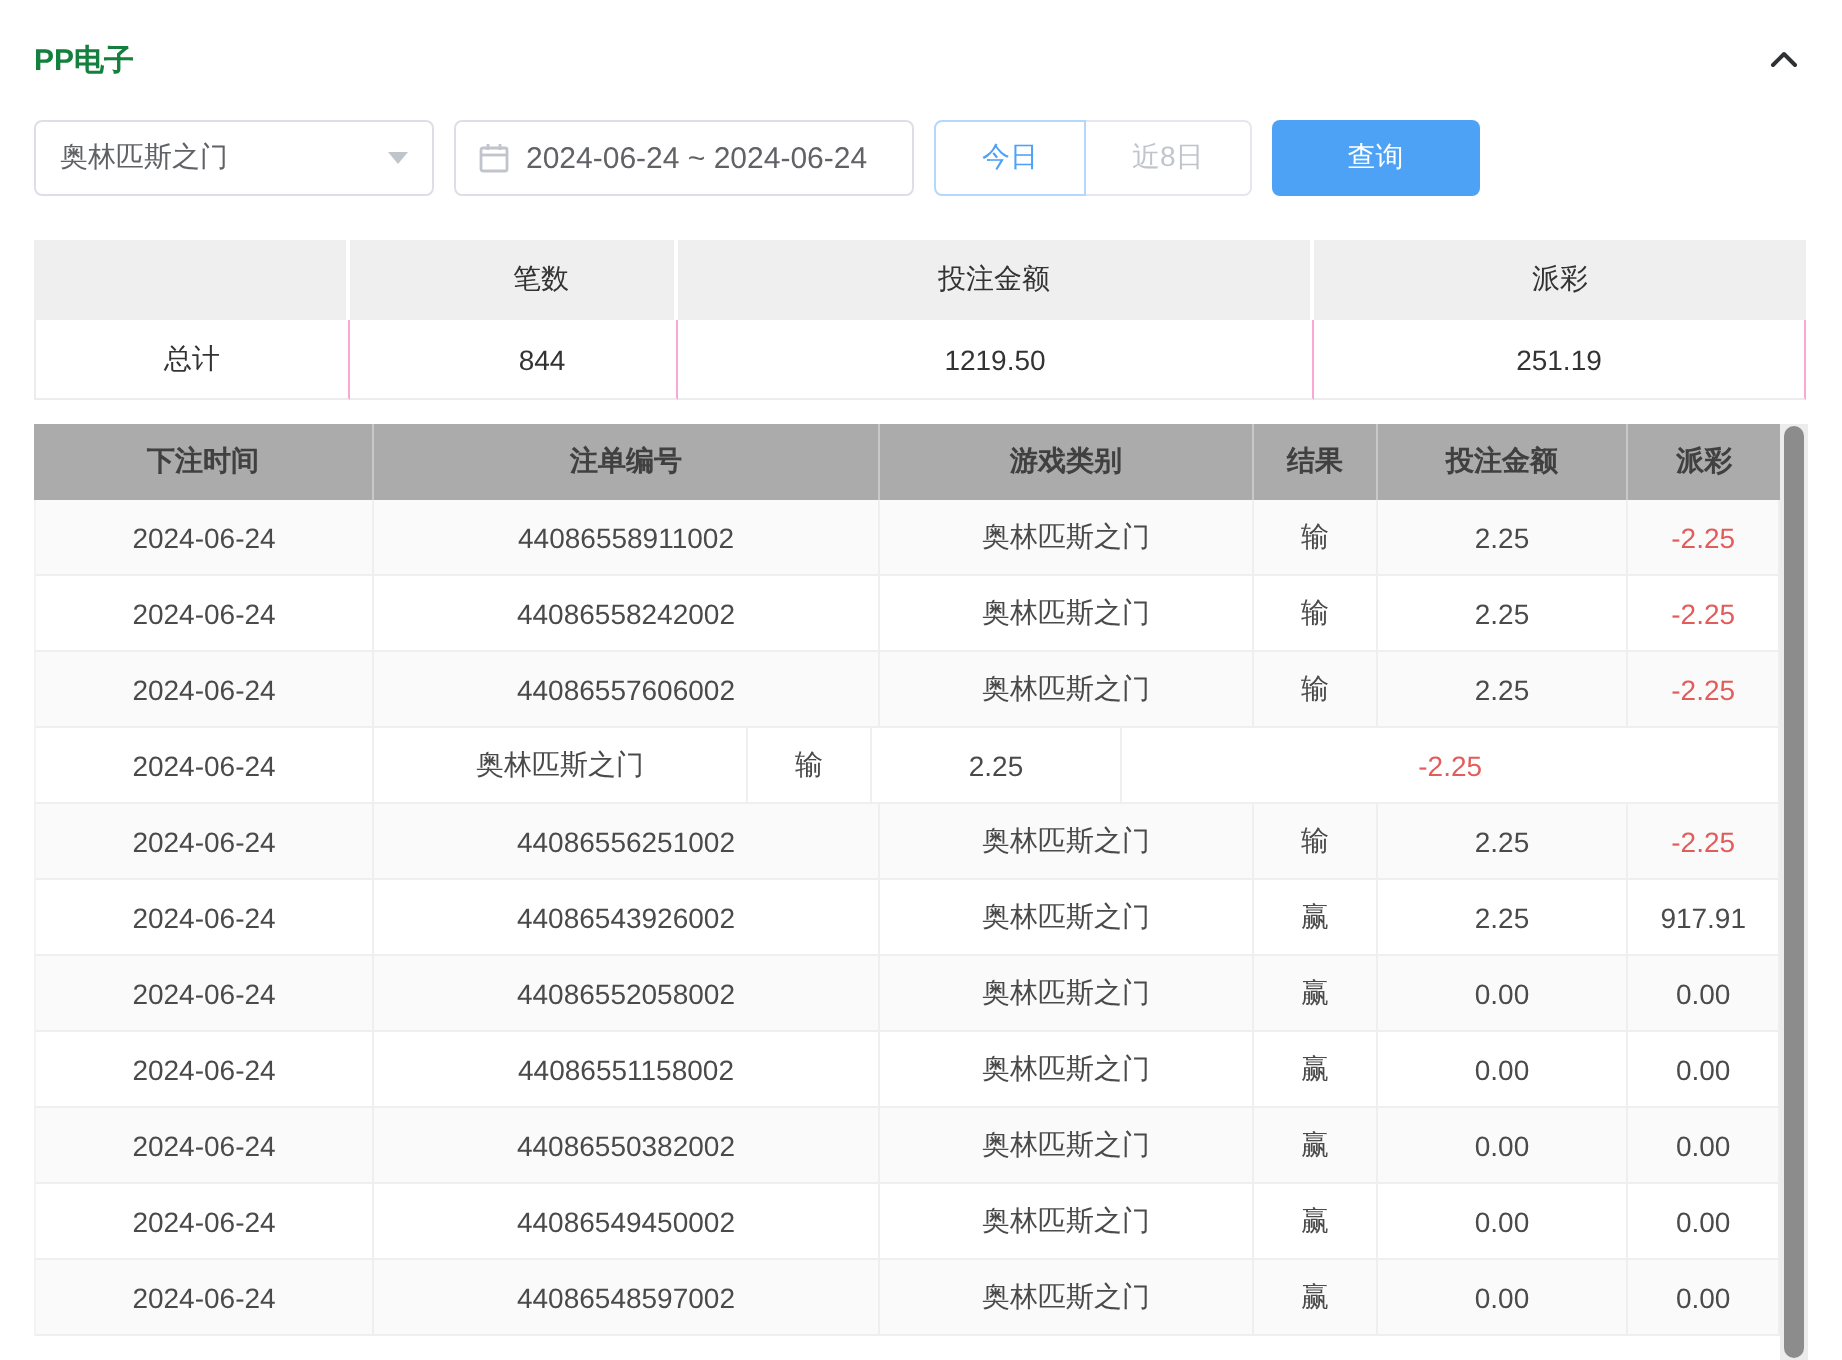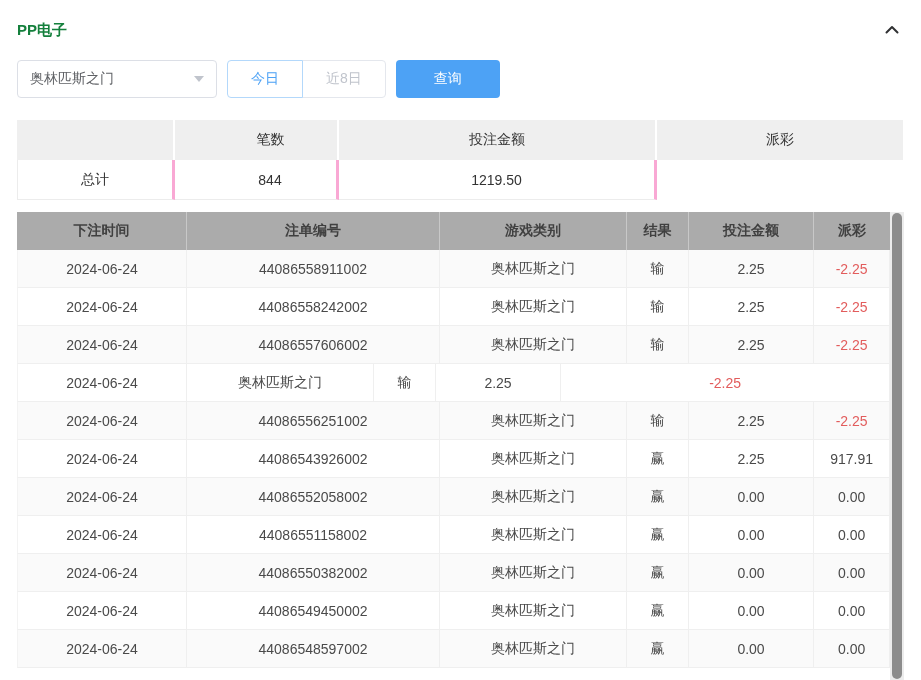--- a/index.html
+++ b/index.html
@@ -32,21 +32,21 @@
   .search-btn { height: 38px; padding: 0 38px; margin-left: 10px; background: var(--accent, #4da2f5);
                 color: #fff; border: none; border-radius: 4px; font-size: 14px; cursor: pointer;
                 font-family: inherit; }
 
   
   .summary { width: 886px; margin-bottom: 12px; font-size: 14px; }
   .sum-row { display: flex; height: 40px; }
   .sum-cell { display: flex; align-items: center; justify-content: center; color: #333; }
   .sum-header .sum-cell { background: #efefef; border-right: 2px solid #fff; font-size: 14px; }
   .sum-header .sum-cell:last-child { border-right: none; }
-  .sum-body .sum-cell { background: #fff; border-bottom: 1px solid #ececec; border-right: 3px solid #f9a8d4; }
+  .sum-body .sum-cell { background: #fff; border-bottom: 1px solid #ececec; border-right: 1px solid #f9a8d4; }
   .sum-body .sum-cell:first-child { border-left: 1px solid #ececec; }
   .sc1 { width: 158px; } .sc2 { width: 164px; padding-left: 29px; } .sc3 { width: 318px; } .sc4 { flex: 1; }
 
   
   .detail-wrap { display: flex; height: 468px; overflow: hidden; }
   .detail-table { width: 886px; }
   .thead { display: flex; height: 38px; background: var(--thead-bg, #ababab); }
   .th { color: #404040; font-size: 14px; font-weight: 600; display: flex; align-items: center;
         justify-content: center; border-right: 1px solid rgba(255,255,255,0.35); }
   .th:last-child { border-right: none; }
@@ -76,38 +76,48 @@
         <polyline points="2.5,10.5 8,5 13.5,10.5" fill="none" stroke="#303133" stroke-width="2" stroke-linecap="round" stroke-linejoin="round"></polyline>
       </svg>
     </div>
   </div>
 
   <div class="filter-row">
     <div class="select">
       <span>奥林匹斯之门</span>
       <span class="select-arrow"></span>
     </div>
+    <div class="date-picker">
+      <svg width="16" height="16" viewBox="0 0 16 16">
+        <rect x="1.5" y="3" width="13" height="11.5" rx="1" fill="none" stroke="#c0c4cc" stroke-width="1.4"></rect>
+        <line x1="1.5" y1="6.5" x2="14.5" y2="6.5" stroke="#c0c4cc" stroke-width="1.4"></line>
+        <line x1="5" y1="1" x2="5" y2="4" stroke="#c0c4cc" stroke-width="1.4"></line>
+        <line x1="11" y1="1" x2="11" y2="4" stroke="#c0c4cc" stroke-width="1.4"></line>
+      </svg>
+      <span>2024-06-24 ~ 2024-06-24</span>
+    </div>
     <div class="btn-group">
       <button class="qbtn active">今日</button>
       <button class="qbtn">近8日</button>
     </div>
     <button class="search-btn">查询</button>
   </div>
 
   <div class="summary">
     <div class="sum-row sum-header">
       <div class="sum-cell sc1"></div>
       <div class="sum-cell sc2">笔数</div>
       <div class="sum-cell sc3">投注金额</div>
       <div class="sum-cell sc4">派彩</div>
     </div>
     <div class="sum-row sum-body">
       <div class="sum-cell sc1">总计</div>
       <div class="sum-cell sc2">844</div>
       <div class="sum-cell sc3">1219.50</div>
+      <div class="sum-cell sc4">251.19</div>
     </div>
   </div>
 
   <div class="detail-wrap">
     <div class="detail-table">
       <div class="thead">
         <div class="th c-time">下注时间</div>
         <div class="th c-order">注单编号</div>
         <div class="th c-game">游戏类别</div>
         <div class="th c-result">结果</div>

